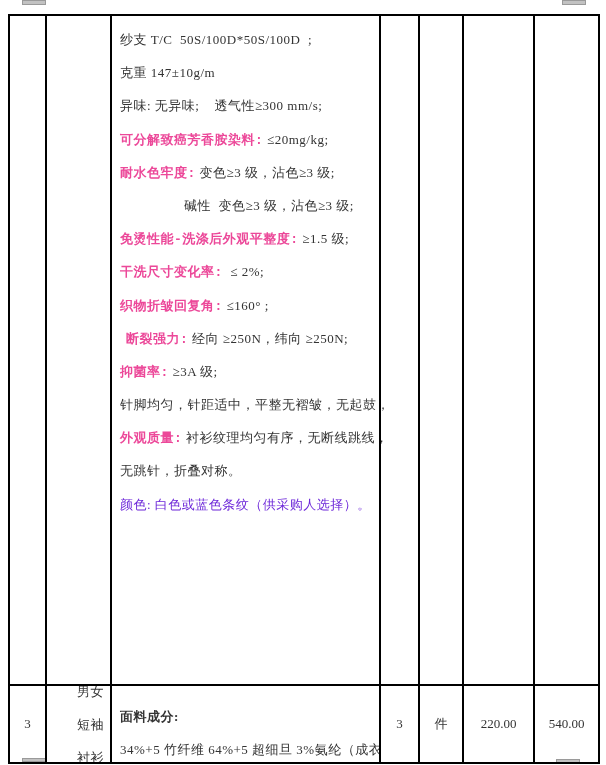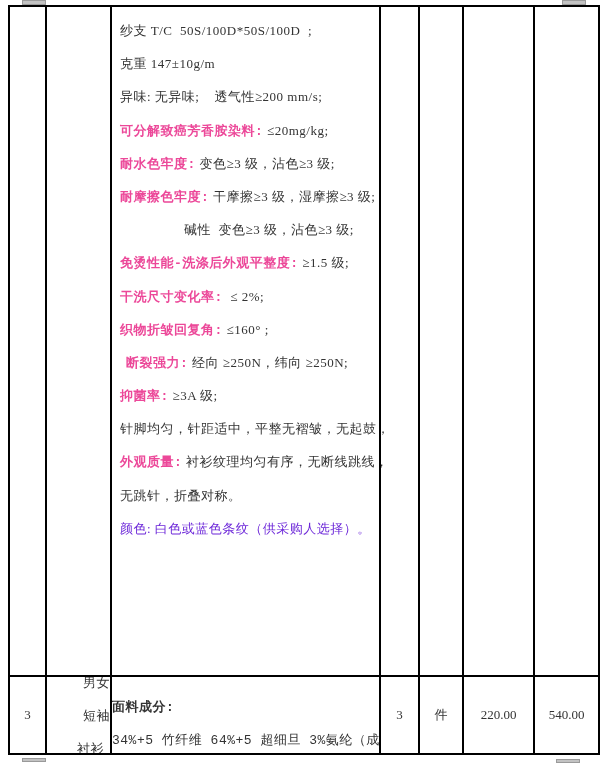--- a/index.html
+++ b/index.html
@@ -9,65 +9,64 @@
     color:#333333;overflow:hidden;
   }
   
   .artifact{position:absolute;background:#c2c2c2;border:1px solid #9a9a9a;box-sizing:border-box;}
   .art-tl{left:22px;top:0;width:24px;height:5px;}
   .art-tr{left:562px;top:0;width:24px;height:5px;}
   .art-bl{left:22px;top:758px;width:24px;height:4px;}
   .art-br{left:556px;top:759px;width:24px;height:4px;}
 
   .doc-table{
-    position:absolute;left:8px;top:5px;width:590px;height:748px;
+    position:absolute;left:8px;top:14px;width:590px;height:748px;
     border-top:2px solid #000;border-left:2px solid #000;
     display:grid;
     grid-template-columns:37px 65px 269px 39px 44px 71px 65px;
     grid-template-rows:670px 78px;
   }
   .cell{
     border-right:2px solid #000;border-bottom:2px solid #000;
     box-sizing:border-box;overflow:hidden;font-size:13px;
   }
   .spec-cell{padding:7px 2px 0 8px;overflow:visible;}
   .spec-line{
     height:33.2px;line-height:33.2px;white-space:pre;
     letter-spacing:0.5px;
   }
   .spec-line b{font-weight:bold;color:#ec4899;font-family:Liberation Mono, monospace;}
   .indent-lg{padding-left:64px;}
   .indent-sm{padding-left:6px;}
   .blue{color:#6d28d9;}
   .center{display:flex;align-items:center;justify-content:center;text-align:center;}
-  .center-col{display:flex;flex-direction:column;align-items:center;justify-content:center;text-align:right;padding-left:24px;}
+  .center-col{display:flex;flex-direction:column;align-items:center;justify-content:center;text-align:center;padding-left:24px;}
   .name-line{line-height:33px;letter-spacing:0.5px;}
-  .desc-cell{padding:14px 2px 0 0;font-family:Liberation Mono, monospace;}
+  .desc-cell{padding:14px 2px 0 8px;}
   .desc-line{height:33px;line-height:33px;white-space:pre;letter-spacing:0.5px;}
 </style>
 </head>
 <body>
 
 <div class="artifact art-tl"></div>
 <div class="artifact art-tr"></div>
 <div class="artifact art-bl"></div>
 <div class="artifact art-br"></div>
 
 <div class="doc-table">
 
   <div class="cell"></div>
   <div class="cell"></div>
 
   <div class="cell spec-cell">
     <div class="spec-line"><b></b><span>纱支 T/C  50S/100D*50S/100D  ;</span></div>
     <div class="spec-line"><b></b><span>克重 147±10g/m</span></div>
-    <div class="spec-line"><b></b><span>异味: 无异味;    透气性≥200 mm/s;</span></div>
+    <div class="spec-line"><b></b><span>异味: 无异味;    透气性≥300 mm/s;</span></div>
     <div class="spec-line"><b>可分解致癌芳香胺染料:</b><span> ≤20mg/kg;</span></div>
     <div class="spec-line"><b>耐水色牢度:</b><span> 变色≥3 级，沾色≥3 级;</span></div>
-    <div class="spec-line"><b>耐摩擦色牢度:</b><span> 干摩擦≥3 级，湿摩擦≥3 级;</span></div>
     <div class="spec-line indent-lg"><b></b><span>碱性  变色≥3 级，沾色≥3 级;</span></div>
     <div class="spec-line"><b>免烫性能-洗涤后外观平整度:</b><span> ≥1.5 级;</span></div>
     <div class="spec-line"><b>干洗尺寸变化率:</b><span>  ≤ 2%;</span></div>
     <div class="spec-line"><b>织物折皱回复角:</b><span> ≤160° ;</span></div>
     <div class="spec-line indent-sm"><b>断裂强力:</b><span> 经向 ≥250N，纬向 ≥250N;</span></div>
     <div class="spec-line"><b>抑菌率:</b><span> ≥3A 级;</span></div>
     <div class="spec-line"><b></b><span>针脚均匀，针距适中，平整无褶皱，无起鼓，</span></div>
     <div class="spec-line"><b>外观质量:</b><span> 衬衫纹理均匀有序，无断线跳线，</span></div>
     <div class="spec-line"><b></b><span>无跳针，折叠对称。</span></div>
     <div class="spec-line blue"><b></b><span>颜色: 白色或蓝色条纹（供采购人选择）。</span></div>

